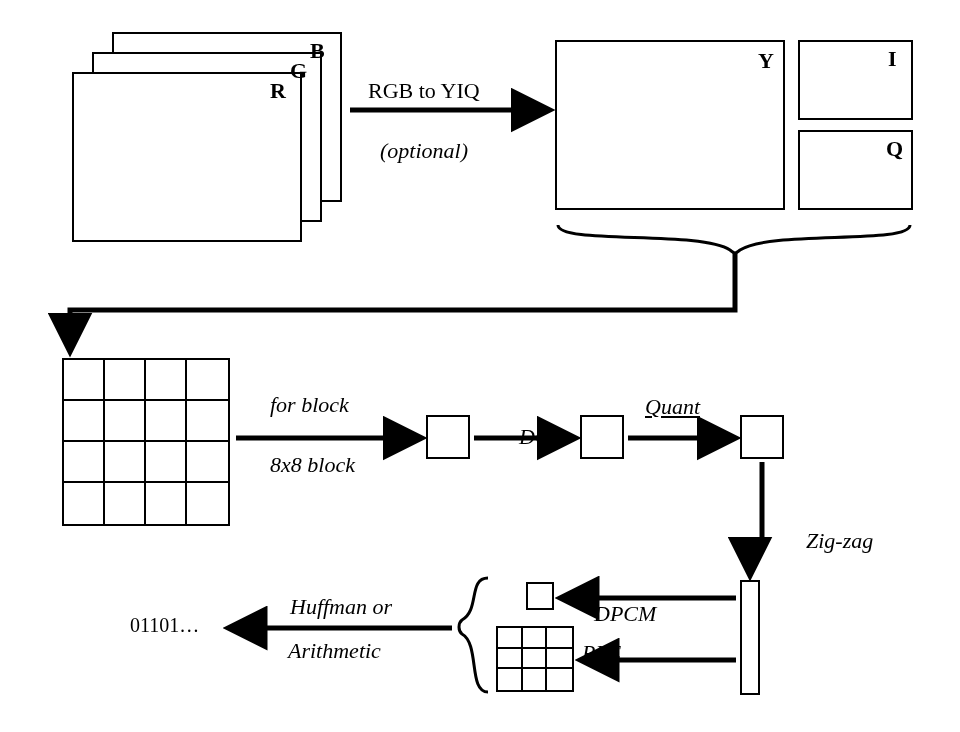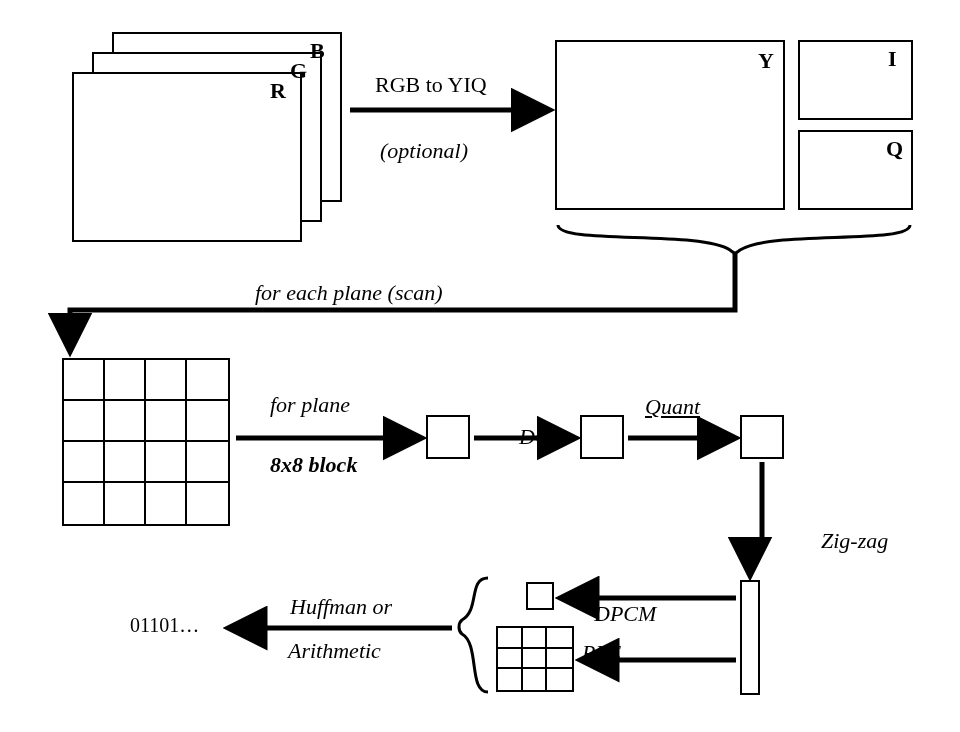--- a/index.html
+++ b/index.html
@@ -100,54 +100,53 @@
 
   <div class="box" style="left:555px; top:40px; width:230px; height:170px;"></div>
   <span class="plane-label" style="left:758px; top:48px;">Y</span>
 
   <div class="box" style="left:798px; top:40px; width:115px; height:80px;"></div>
   <span class="plane-label" style="left:888px; top:46px;">I</span>
 
   <div class="box" style="left:798px; top:130px; width:115px; height:80px;"></div>
   <span class="plane-label" style="left:886px; top:136px;">Q</span>
 
-  <span class="annot upright" style="left:368px; top:72px;margin-left:7px;">RGB to YIQ</span>
+  <span class="annot upright" style="left:368px; top:78px;">RGB to YIQ</span>
   <span class="annot" style="left:380px; top:138px;">(optional)</span>
 
-  <span class="annot" style="left:255px; top:280px;">for each plane (scan)</span>
 
   <div class="grid4" style="left:62px; top:358px; width:168px; height:168px;">
     <div></div>
       <div></div>
       <div></div>
       <div></div>
     <div></div>
       <div></div>
       <div></div>
       <div></div>
     <div></div>
       <div></div>
       <div></div>
       <div></div>
     <div></div>
       <div></div>
       <div></div>
       <div></div>
   </div>
 
-  <span class="annot" style="left:270px; top:392px;">for plane</span>
-  <span class="annot" style="left:270px; top:452px;font-weight:bold;">8x8 block</span>
+  <span class="annot" style="left:270px; top:392px;">for block</span>
+  <span class="annot" style="left:270px; top:452px;">8x8 block</span>
 
   <div class="box" style="left:426px; top:415px; width:44px; height:44px;"></div>
   <div class="box" style="left:580px; top:415px; width:44px; height:44px;"></div>
   <div class="box" style="left:740px; top:415px; width:44px; height:44px;"></div>
 
   <span class="annot" style="left:519px; top:394px;margin-top:30px;">DCT</span>
   <span class="annot" style="left:645px; top:394px;text-decoration:underline;">Quant</span>
-  <span class="annot" style="left:806px; top:528px;margin-left:15px;">Zig-zag</span>
+  <span class="annot" style="left:806px; top:528px;">Zig-zag</span>
 
   <div class="slab" style="left:740px; top:580px; width:20px; height:115px;"></div>
 
   <div class="box" style="left:526px; top:582px; width:28px; height:28px;"></div>
 
   <div class="grid3" style="left:496px; top:626px; width:78px; height:66px;">
     <div></div>
       <div></div>
       <div></div>
     <div></div>

